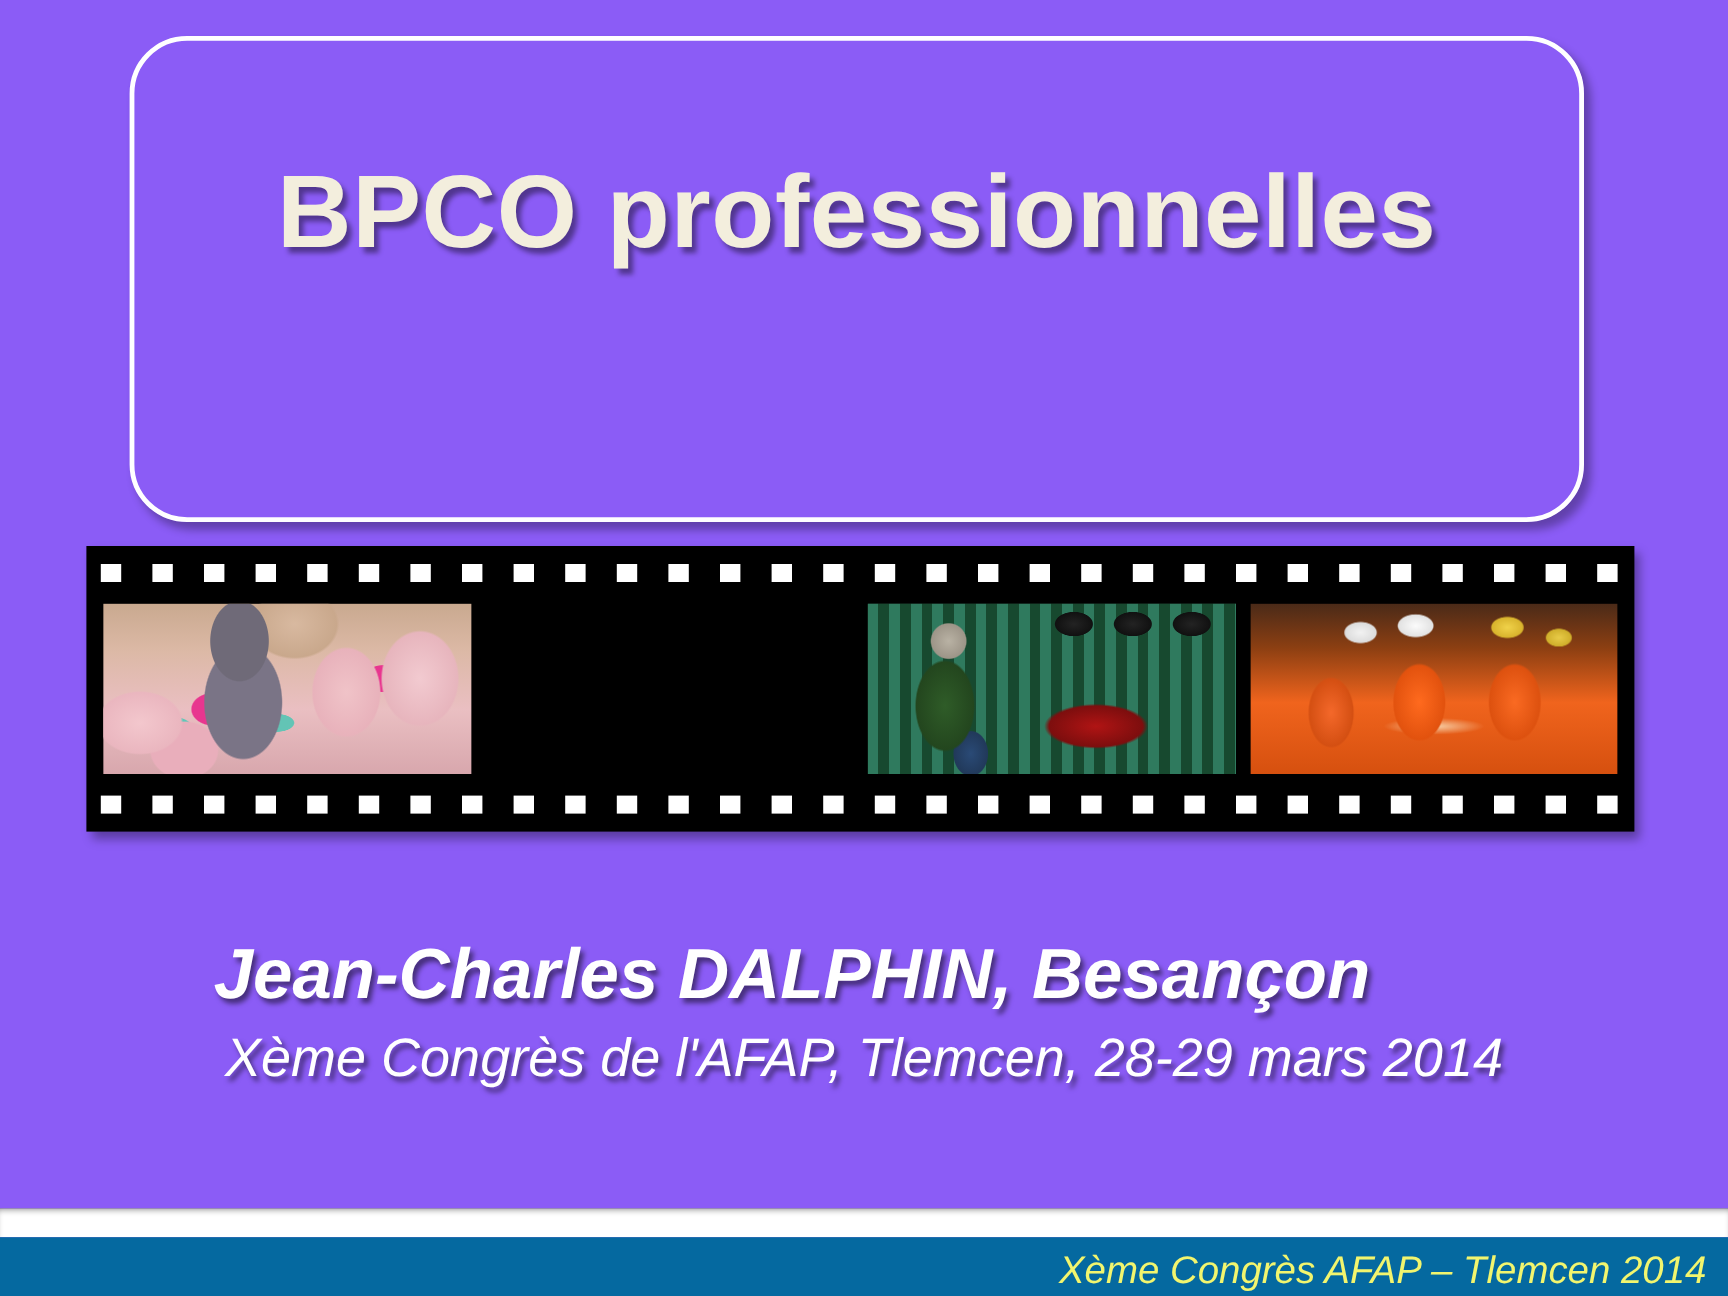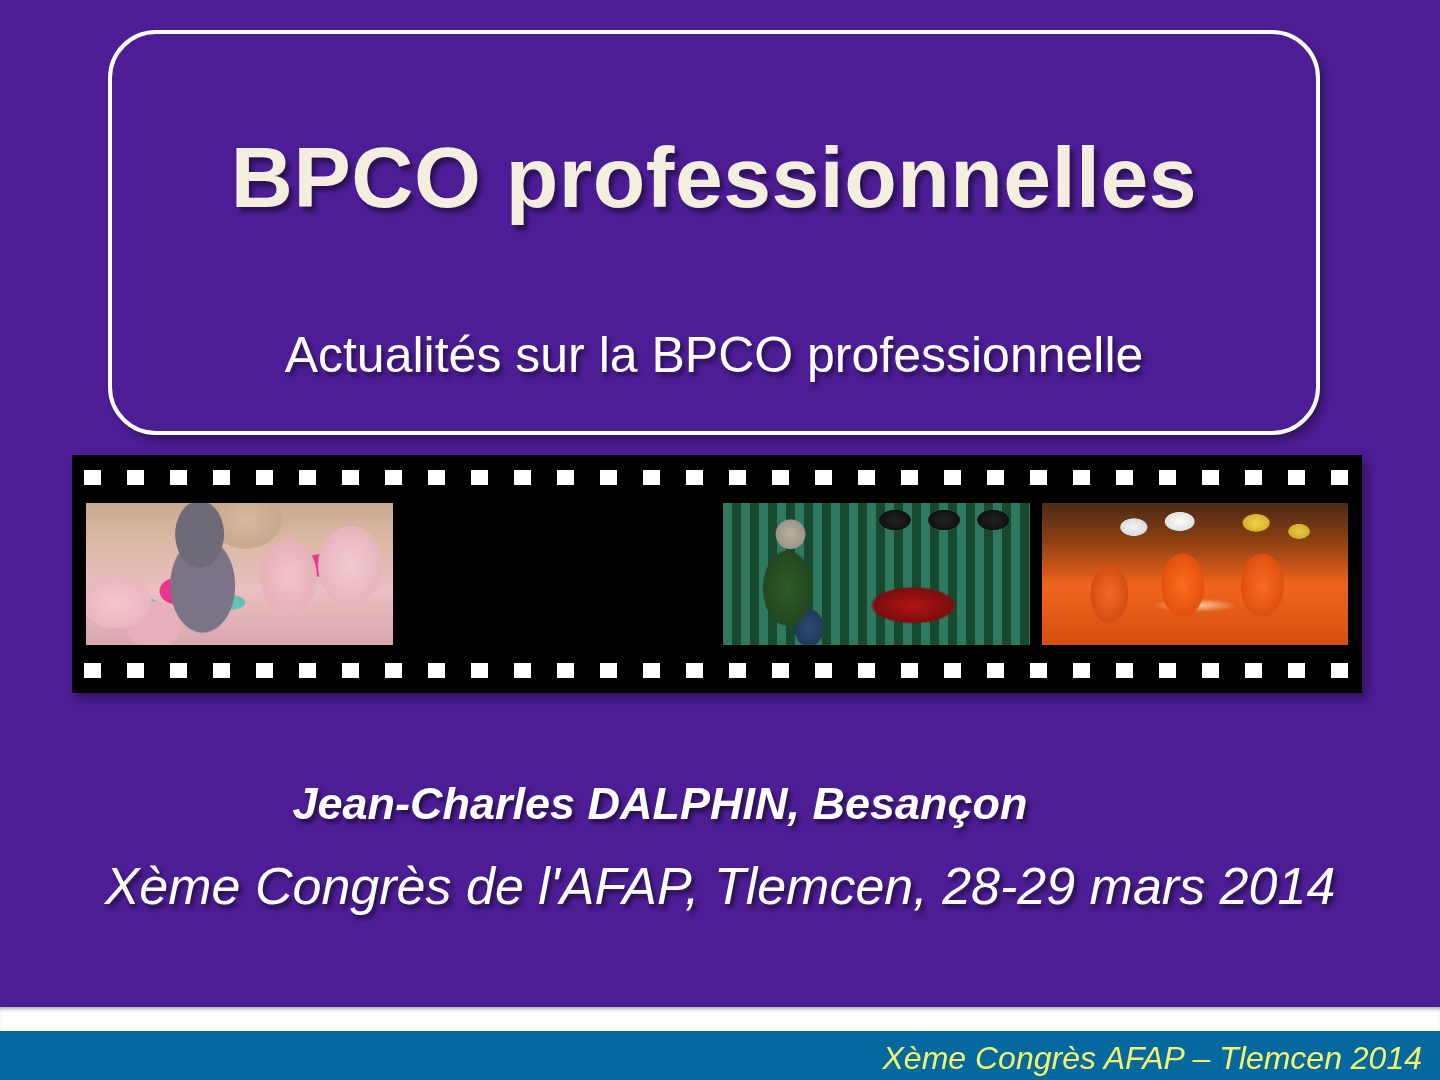--- a/index.html
+++ b/index.html
@@ -5,21 +5,21 @@
   html, body {
     margin: 0;
     padding: 0;
     background: #ffffff;
   }
   #slide {
     position: relative;
     width: 1440px;
     height: 1080px;
     overflow: hidden;
-    background: #4c1d95;
+    background: #8b5cf6;
     font-family: "Liberation Sans", sans-serif;
   }
 
   
   .title-frame {
     position: absolute;
     left: 108px;
     top: 30px;
     width: 1212px;
     height: 405px;
@@ -180,34 +180,34 @@
     mask-image: linear-gradient(180deg, rgba(0,0,0,0.85) 0%, rgba(0,0,0,0.45) 45%, rgba(0,0,0,0) 92%);
   }
 
   
   .author-line {
     position: absolute;
     left: 0;
     top: 778px;
     width: 1320px;
     text-align: center;
-    font-size: 45px;
+    font-size: 59px;
     font-weight: bold;
     font-style: italic;
     color: #ffffff;
     text-shadow: 3px 4px 4px rgba(0,0,0,0.50);
     white-space: nowrap;
   }
   .congress-line {
     position: absolute;
     left: 0;
     top: 856px;
     width: 1440px;
     text-align: center;
-    font-size: 52px;
+    font-size: 45px;
     font-weight: normal;
     font-style: italic;
     color: #ffffff;
     text-shadow: 3px 4px 4px rgba(0,0,0,0.50);
     white-space: nowrap;
   }
 
   
   .divider-band {
     position: absolute;
@@ -240,21 +240,20 @@
 </style>
 </head>
 <body>
 
 <div id="slide">
 
   <div class="title-frame"></div>
 
   <div class="title-main">BPCO professionnelles</div>
 
-  <div class="title-sub">Actualités sur la BPCO professionnelle</div>
 
   <div class="filmstrip-wrap">
     <div class="filmstrip">
       <div class="perf-row top">
         <span class="perf"></span>
         <span class="perf"></span>
         <span class="perf"></span>
         <span class="perf"></span>
         <span class="perf"></span>
         <span class="perf"></span>

